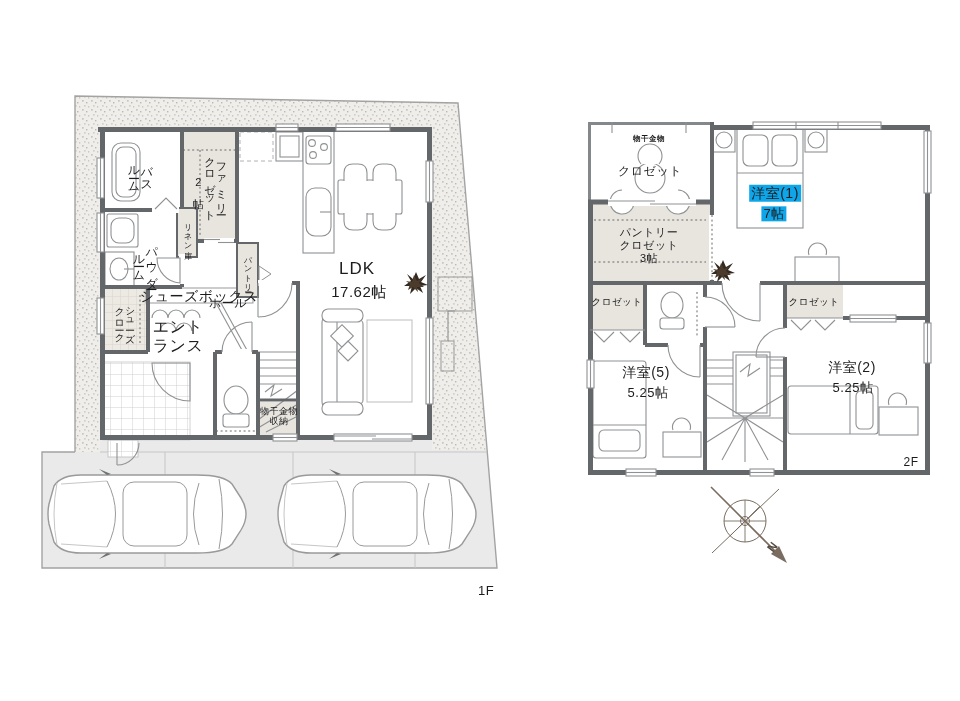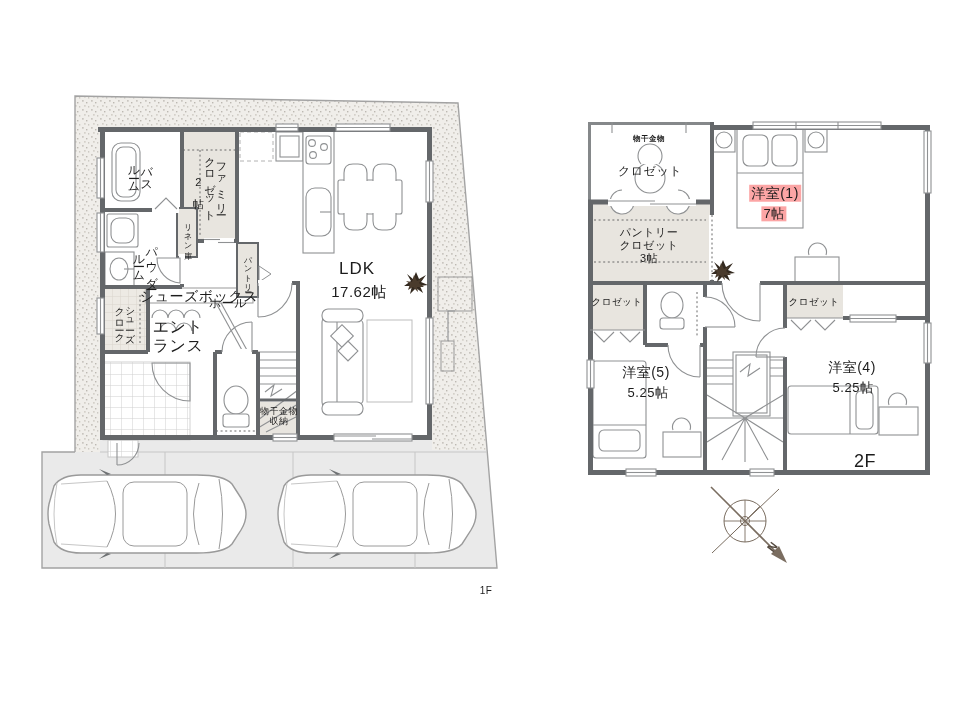--- a/index.html
+++ b/index.html
@@ -2,21 +2,21 @@
 <html><head>
 <meta charset="utf-8">
 <style>
   html,body{margin:0;padding:0;background:#ffffff;}
   .canvas{position:relative;width:960px;height:701px;background:#ffffff;overflow:hidden;
           font-family:"Liberation Sans","DejaVu Sans",sans-serif;}
   svg{position:absolute;left:0;top:0;}
   .lbl{position:absolute;transform:translate(-50%,-50%);white-space:pre-line;color:#1c1c1c;
        text-align:center;line-height:1.18;letter-spacing:0.5px;}
   .v{writing-mode:vertical-rl;text-orientation:upright;line-height:1.05;letter-spacing:1px;}
-  .whitebg{background:#fca5a5;padding:0 2px;}
+  .whitebg{background:#0ea5e9;padding:0 2px;}
   .b{font-weight:bold;}
   
   .w5{stroke:#64676a;stroke-width:5;fill:none;}
   .w4{stroke:#64676a;stroke-width:4;fill:none;}
   .w3{stroke:#64676a;stroke-width:3;fill:none;}
   .rail{stroke:#85888a;stroke-width:3;fill:none;}
   .thin{stroke:#8f9193;stroke-width:1.1;fill:none;}
   .thinf{stroke:#8f9193;stroke-width:1.1;fill:#ffffff;}
   .lite{stroke:#c6c6c6;stroke-width:1;fill:none;}
   .dot{stroke:#6a6a6a;stroke-width:1;fill:none;stroke-dasharray:2 2.6;}
@@ -364,31 +364,31 @@
 <div class="lbl" style="left:199px;top:296px;font-size:14px">シューズボックス</div>
 <div class="lbl v" style="left:124px;top:319px;font-size:10px">シューズ
 クローク</div>
 <div class="lbl" style="left:178px;top:337px;font-size:16px">エント
 ランス</div>
 <div class="lbl" style="left:228px;top:303px;font-size:12px">ホール</div>
 <div class="lbl" style="left:357px;top:269px;font-size:17px;letter-spacing:1px">LDK</div>
 <div class="lbl" style="left:359px;top:292px;font-size:15px">17.62帖</div>
 <div class="lbl" style="left:279px;top:417px;font-size:9px;line-height:1.1">物干金物
 収納</div>
-<div class="lbl" style="left:486px;top:591px;font-size:10px">1F</div>
+<div class="lbl" style="left:486px;top:591px;font-size:13px">1F</div>
 
 <div class="lbl b" style="left:649px;top:139px;font-size:7.5px">物干金物</div>
 <div class="lbl" style="left:650px;top:171px;font-size:12px">クロゼット</div>
 <div class="lbl whitebg" style="left:775px;top:193px;font-size:14px">洋室(1)</div>
 <div class="lbl whitebg" style="left:774px;top:214px;font-size:13px">7帖</div>
 <div class="lbl" style="left:649px;top:245px;font-size:11px">パントリー
 クロゼット
 3帖</div>
 <div class="lbl" style="left:617px;top:302px;font-size:9.5px">クロゼット</div>
 <div class="lbl" style="left:814px;top:302px;font-size:9.5px">クロゼット</div>
 <div class="lbl" style="left:646px;top:372px;font-size:14px">洋室(5)</div>
 <div class="lbl" style="left:648px;top:393px;font-size:13px">5.25帖</div>
-<div class="lbl" style="left:852px;top:367px;font-size:14px">洋室(4)</div>
+<div class="lbl" style="left:852px;top:367px;font-size:14px">洋室(2)</div>
 <div class="lbl" style="left:853px;top:388px;font-size:13px">5.25帖</div>
-<div class="lbl" style="left:865px;top:462px;font-size:18px">2F</div>
+<div class="lbl" style="left:911px;top:462px;font-size:12px">2F</div>
 <div class="lbl b" style="left:772px;top:547px;font-size:12px;transform:translate(-50%,-50%) rotate(128deg);color:#564b41">N</div>
 
 </div>
 
 </body></html>

